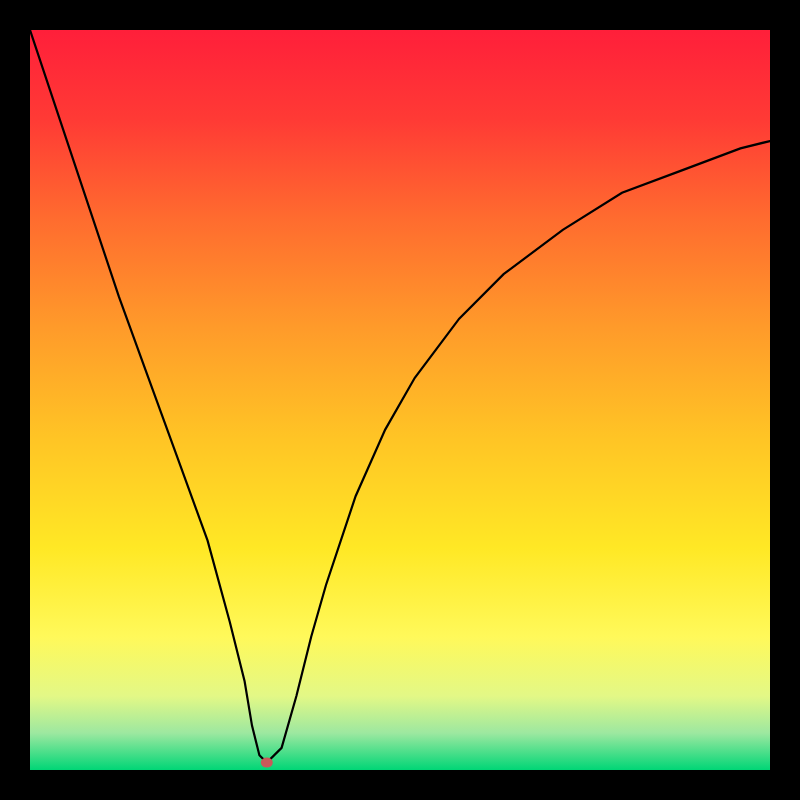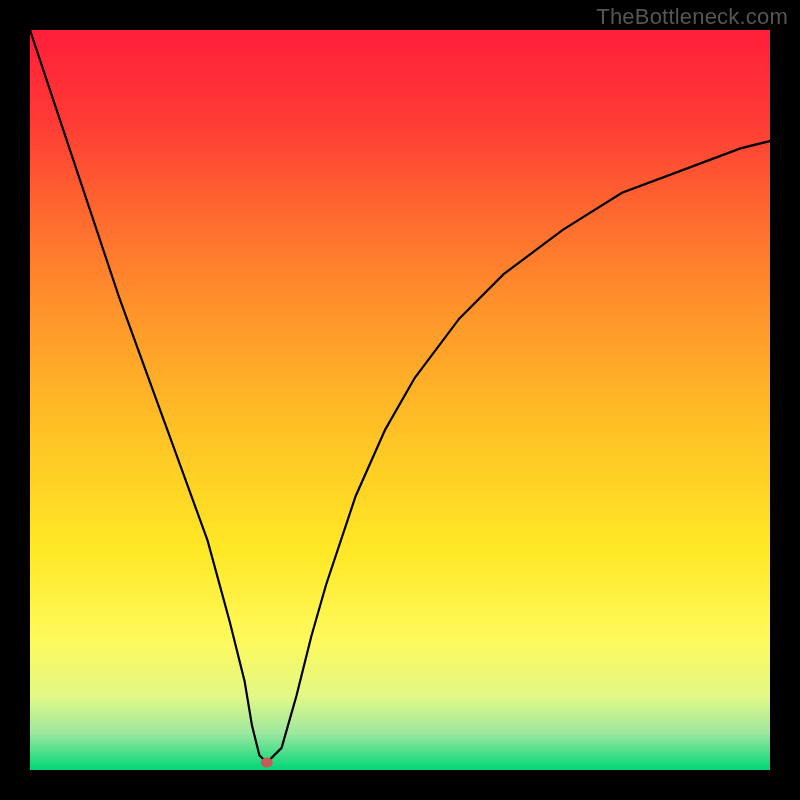--- a/index.html
+++ b/index.html
@@ -37,21 +37,20 @@
   svg {
     width: 100%;
     height: 100%;
     display: block;
   }
 </style>
 </head>
 <body>
 
 <div class="frame">
-  <div class="watermark">TheBottleneck.com</div>
 
   <div class="plot">
     <svg viewBox="0 0 740 740" preserveAspectRatio="none">
       <defs>
         <linearGradient id="bg-grad" x1="0" y1="0" x2="0" y2="1">
             <stop offset="0%" stop-color="#ff1f3a"></stop>
             <stop offset="12%" stop-color="#ff3a35"></stop>
             <stop offset="25%" stop-color="#ff6a2f"></stop>
             <stop offset="40%" stop-color="#ff9a2a"></stop>
             <stop offset="55.00000000000001%" stop-color="#ffc425"></stop>

